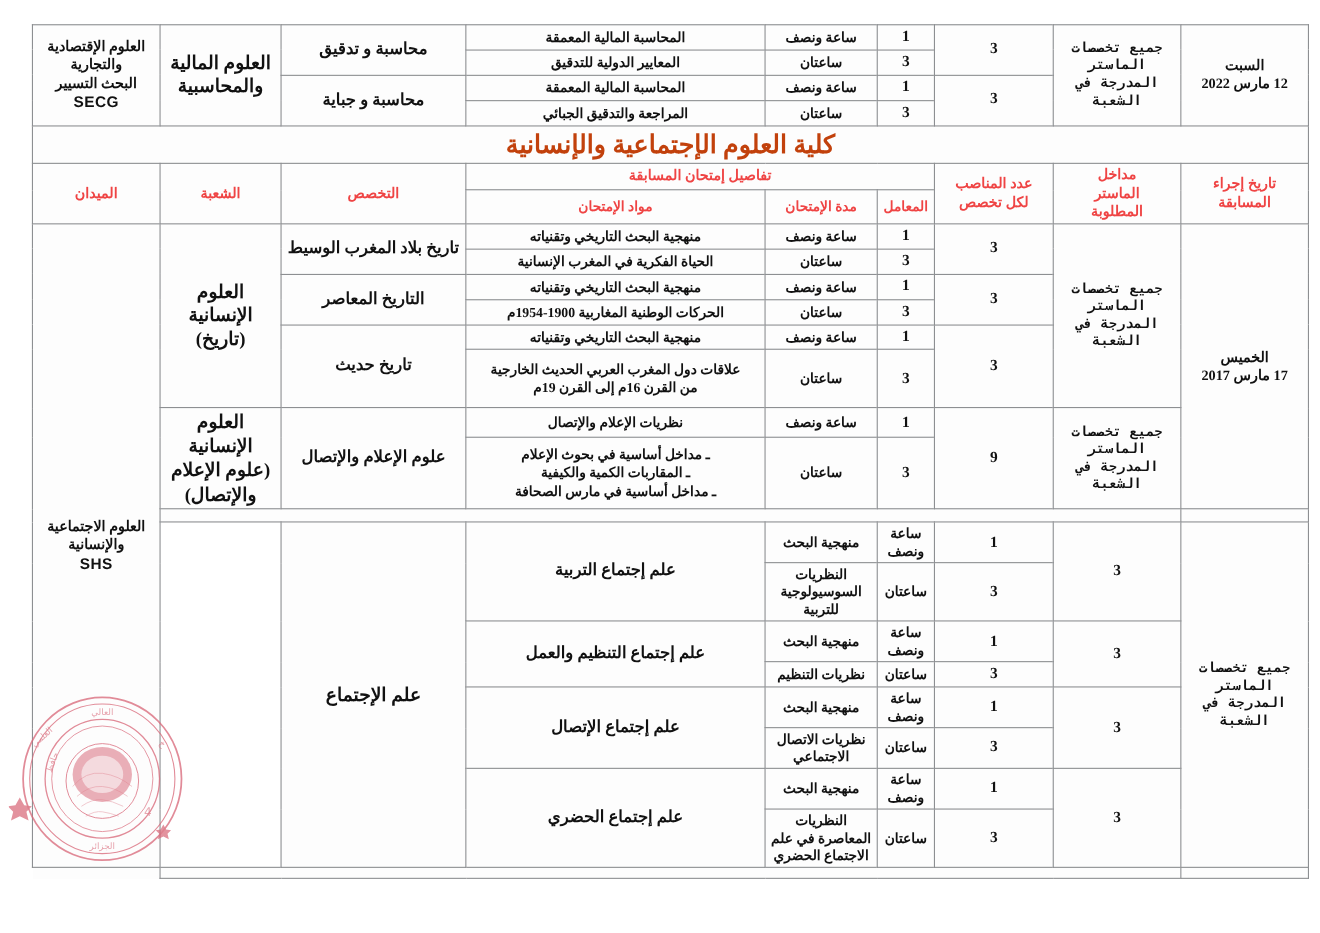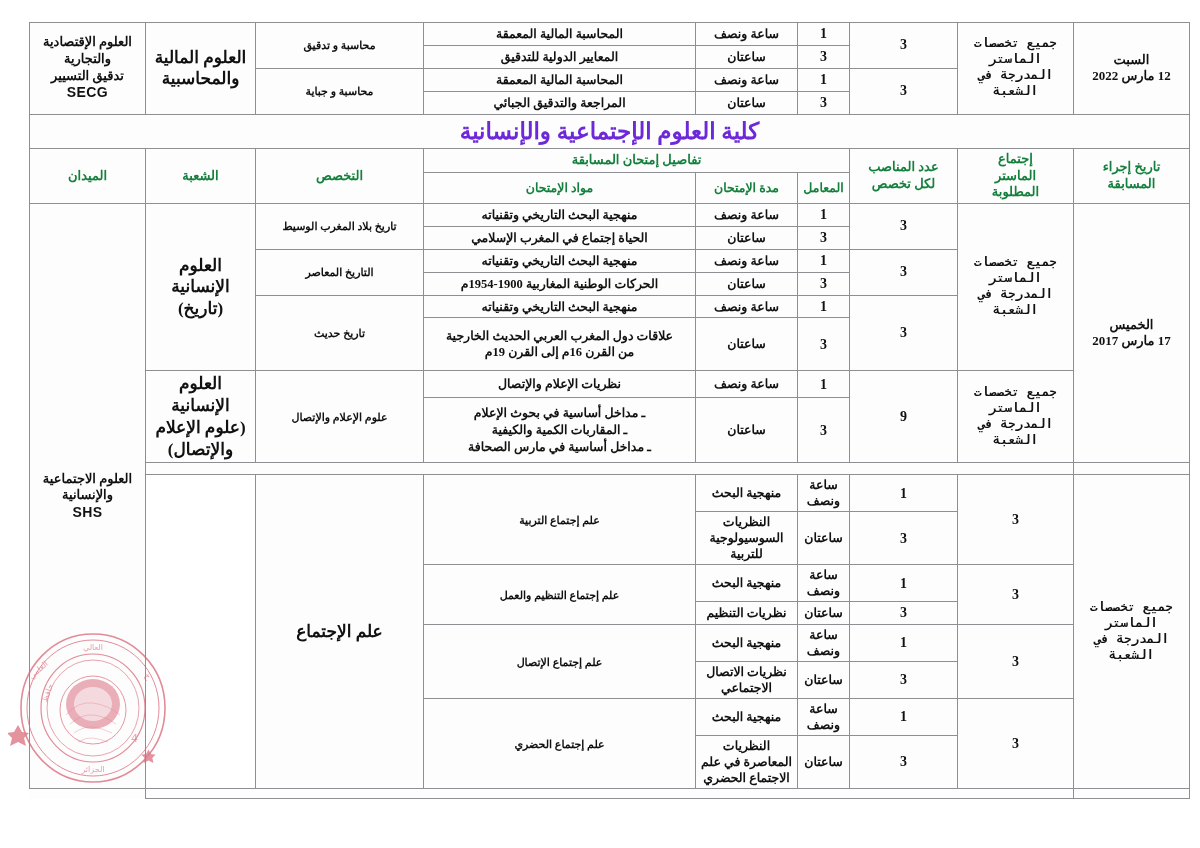--- a/index.html
+++ b/index.html
@@ -29,32 +29,32 @@
     text-align:center;
     vertical-align:middle;
     line-height:1.28;
     font-weight:bold;
     background:#fdfdfd;
     word-wrap:break-word;
   }
   
   td.faculty-band{
     background:linear-gradient(to bottom,#efe9c6 0%,#f3efd2 45%,#e9e2b4 100%);
-    color:#6d28d9;
+    color:#c2410c;
     font-size:23px;
     font-weight:bold;
     letter-spacing:0.3px;
     padding:7px 0 9px 0;
     border-top:1px solid #8d8f92;
     border-bottom:2px solid #9aa4b4;
   }
   
   th.hdr{
     background:#cfe0ef;
-    color:#15803d;
+    color:#ef4444;
     font-size:13px;
     font-weight:bold;
     padding:6px 3px;
     border:1px solid #7c8fa3;
   }
   th.hdr.sub{ font-size:12.5px; padding:5px 2px; }
   
   td.sep{
     padding:0;height:7px;
     background:linear-gradient(to bottom,#ffffff 0%,#9dc3e6 40%,#6f9fd0 70%,#ffffff 100%);
@@ -66,21 +66,21 @@
     padding:0;height:7px;background:#fdfdfd;
     border:1px solid #8d8f92;border-top:none;border-bottom:none;
   }
   
   td.num{ font-size:14px; font-family:"Liberation Serif",serif; }
   td.subj{ text-align:center; font-size:12.5px; }
   td.subj.multi{ text-align:center; line-height:1.35; }
   td.dur{ font-size:12.5px; }
   td.dom{ font-size:13px; line-height:1.35; }
   td.branch{ font-size:17px; line-height:1.3; }
-  td.spec{ font-size:11px; }
+  td.spec{ font-size:15px; }
   td.masters{ font-size:12.5px; line-height:1.35;font-family:Liberation Mono, monospace; }
   td.date{ font-size:13px; line-height:1.4; }
   .latin{ font-family:"Liberation Sans",sans-serif; font-size:14px; letter-spacing:.4px; }
   
   .stamp{
     position:absolute;
     left:8px; top:620px;
     width:170px;height:175px;
     pointer-events:none;
     opacity:.85;
@@ -119,21 +119,21 @@
     <td class="dur">ساعة ونصف</td>
     <td class="subj">المحاسبة المالية المعمقة</td>
     <td class="spec" rowspan="2">محاسبة و تدقيق</td>
     <td class="branch" rowspan="4">
       <div>العلوم المالية</div>
       <div>والمحاسبية</div>
     </td>
     <td class="dom" rowspan="4">
       <div>العلوم الإقتصادية</div>
       <div>والتجارية</div>
-      <div>تدقيق التسيير</div>
+      <div>البحث التسيير</div>
       <div class="latin">SECG</div>
     </td>
   </tr>
   <tr>
     <td class="num">3</td>
     <td class="dur">ساعتان</td>
     <td class="subj">المعايير الدولية للتدقيق</td>
   </tr>
   <tr>
     <td class="num" rowspan="2">3</td>
@@ -151,21 +151,21 @@
   <tr>
     <td class="faculty-band" colspan="9">كلية العلوم الإجتماعية والإنسانية</td>
   </tr>
 
   <tr>
     <th class="hdr" rowspan="2">
       <div>تاريخ إجراء</div>
       <div>المسابقة</div>
     </th>
     <th class="hdr" rowspan="2">
-      <div>إجتماع</div>
+      <div>مداخل</div>
       <div>الماستر</div>
       <div>المطلوبة</div>
     </th>
     <th class="hdr" rowspan="2">
       <div>عدد المناصب</div>
       <div>لكل تخصص</div>
     </th>
     <th class="hdr" colspan="3">تفاصيل إمتحان المسابقة</th>
     <th class="hdr" rowspan="2">التخصص</th>
     <th class="hdr" rowspan="2">الشعبة</th>
@@ -198,21 +198,21 @@
     </td>
     <td class="dom" rowspan="17">
       <div>العلوم الاجتماعية</div>
       <div>والإنسانية</div>
       <div class="latin">SHS</div>
     </td>
   </tr>
   <tr>
     <td class="num">3</td>
     <td class="dur">ساعتان</td>
-    <td class="subj">الحياة إجتماع في المغرب الإسلامي</td>
+    <td class="subj">الحياة الفكرية في المغرب الإنسانية</td>
   </tr>
   <tr>
     <td class="num" rowspan="2">3</td>
     <td class="num">1</td>
     <td class="dur">ساعة ونصف</td>
     <td class="subj">منهجية البحث التاريخي وتقنياته</td>
     <td class="spec" rowspan="2">التاريخ المعاصر</td>
   </tr>
   <tr>
     <td class="num">3</td>

